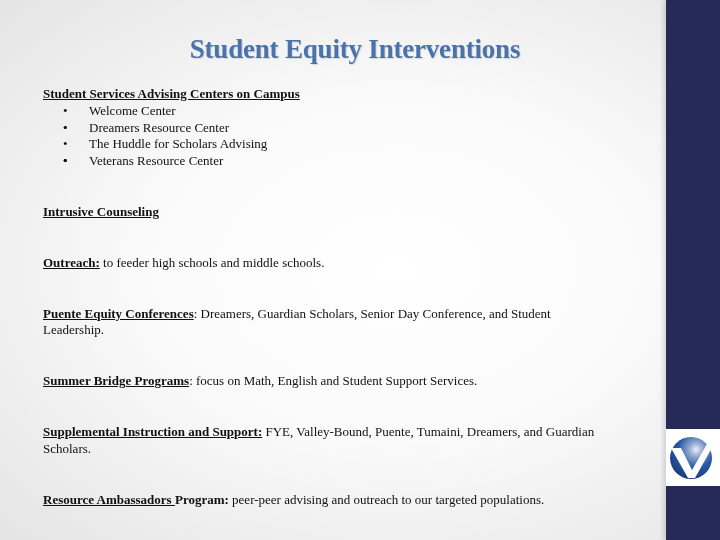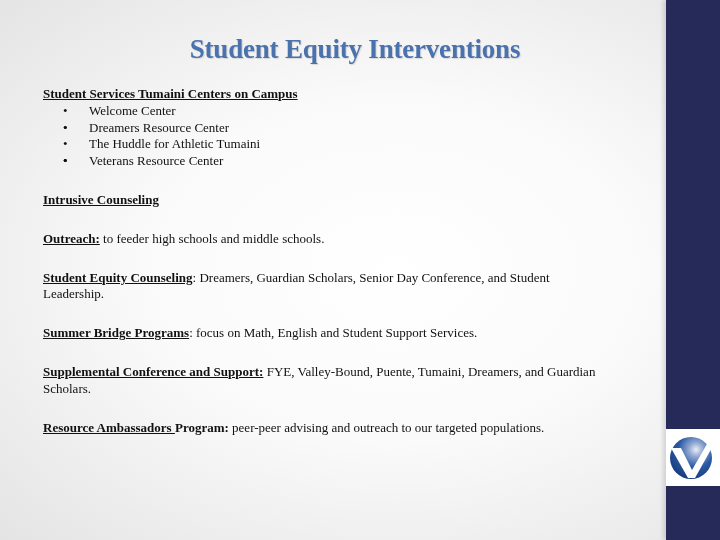--- a/index.html
+++ b/index.html
@@ -30,21 +30,21 @@
       position: absolute; left: 43px; top: 86px; width: 560px;
       font-size: 13px; line-height: 16.8px;
     }
     .heading-u { font-weight: bold; text-decoration: underline; }
     .bold { font-weight: bold; }
     ul.bullets { list-style: none; margin: 0; padding: 0; }
     ul.bullets li { position: relative; padding-left: 46px; }
     ul.bullets li .dot {
       position: absolute; left: 20px; top: 0;
     }
-    .para { margin-top: 22px; }
+    .para { margin-top: 34px; }
   </style>
 </head>
 <body>
 
 <div class="slide">
   <div class="sidebar"></div>
   <div class="logo-box">
     <svg width="46" height="44" viewBox="0 0 46 44">
       <defs>
         <radialGradient id="g1" cx="62%" cy="30%" r="70%">
@@ -55,43 +55,43 @@
         </radialGradient>
       </defs>
       <circle cx="22" cy="22" r="21" fill="url(#g1)"></circle>
       <path d="M2 12 L12 12 L23 34 L38 8 L45 8 L26 42 L19 42 Z" fill="#ffffff"></path>
     </svg>
   </div>
 
   <div class="title">Student Equity Interventions</div>
 
   <div class="content">
-    <div class="heading-u">Student Services Tumaini Centers on Campus</div>
+    <div class="heading-u">Student Services Advising Centers on Campus</div>
     <ul class="bullets">
       <li><span class="dot">•</span><span>Welcome Center</span></li>
       <li><span class="dot">•</span></li>
       <li><span class="dot">•</span><span>Dreamers Resource Center</span></li>
-      <li><span class="dot">•</span><span>The Huddle for Athletic Tumaini</span></li>
+      <li><span class="dot">•</span><span>The Huddle for Scholars Advising</span></li>
       <li><span class="dot">•</span></li>
       <li><span class="dot">•</span></li>
       <li><span class="dot">•</span><span>Veterans Resource Center</span></li>
     </ul>
 
     <div class="para">
       <span class="heading-u">Intrusive Counseling</span><span></span>
     </div>
     <div class="para">
       <span class="heading-u">Outreach:</span><span> to feeder high schools and middle schools.</span>
     </div>
     <div class="para">
-      <span class="heading-u">Student Equity Counseling</span><span>: Dreamers, Guardian Scholars, Senior Day Conference, and Student Leadership.</span>
+      <span class="heading-u">Puente Equity Conferences</span><span>: Dreamers, Guardian Scholars, Senior Day Conference, and Student Leadership.</span>
     </div>
     <div class="para">
       <span class="heading-u">Summer Bridge Programs</span><span>: focus on Math, English and Student Support Services.</span>
     </div>
     <div class="para">
-      <span class="heading-u">Supplemental Conference and Support:</span><span> FYE, Valley-Bound, Puente, Tumaini, Dreamers, and Guardian Scholars.</span>
+      <span class="heading-u">Supplemental Instruction and Support:</span><span> FYE, Valley-Bound, Puente, Tumaini, Dreamers, and Guardian Scholars.</span>
     </div>
     <div class="para">
       <span class="heading-u">Resource Ambassadors </span><span class="bold">Program:</span><span> peer-peer advising and outreach to our targeted populations.</span>
     </div>
   </div>
 </div>
 
 </body></html>

